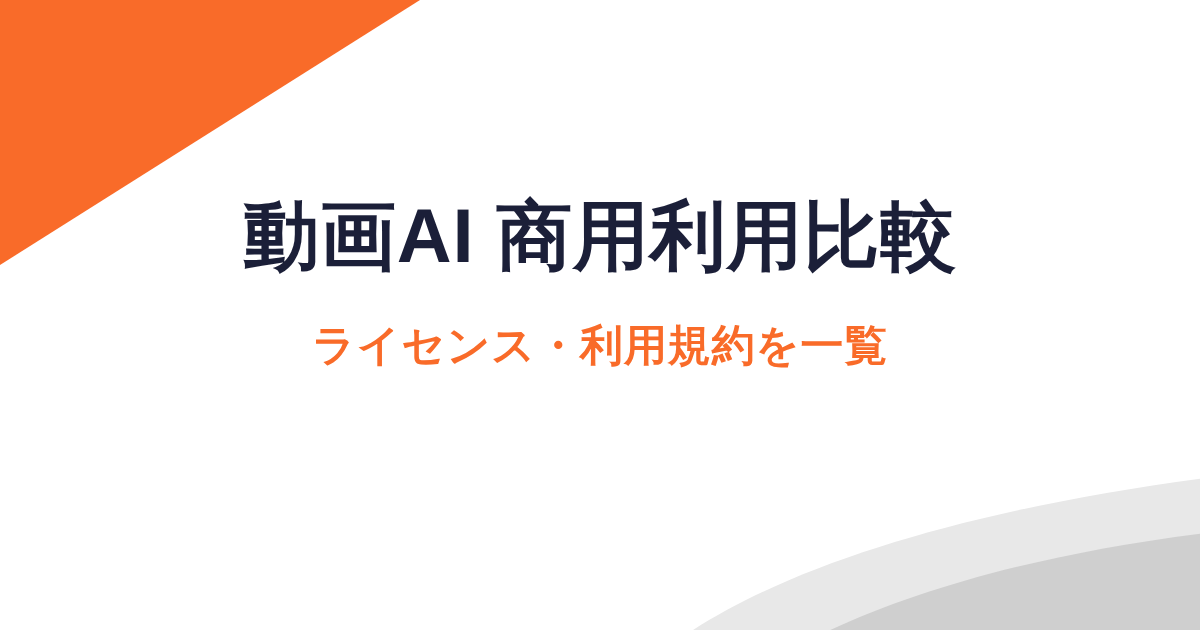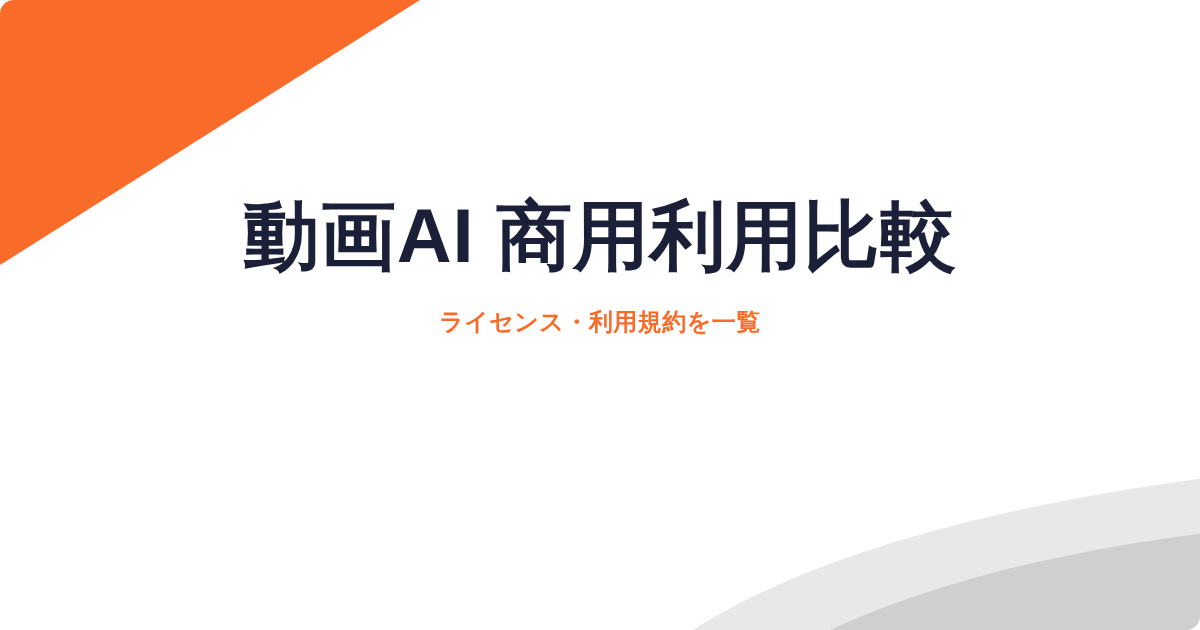--- a/index.html
+++ b/index.html
@@ -11,21 +11,20 @@
   body {
     font-family: "Liberation Sans", "DejaVu Sans", sans-serif;
   }
 
   .og-card {
     position: relative;
     width: 1200px;
     height: 630px;
     overflow: hidden;
     background: #ffffff;
-    border-radius: 14px;
   }
 
   
   .bg-layer {
     position: absolute;
     inset: 0;
     width: 1200px;
     height: 630px;
     pointer-events: none;
   }
@@ -55,23 +54,23 @@
     font-size: 76px;
     line-height: 1.06;
     font-weight: 700;
     letter-spacing: 0.01em;
     color: #1b1f38;
     text-align: center;
     white-space: nowrap;
   }
 
   .subtitle {
-    margin: 0;
+    margin: 12px;
     padding-top: 31px;
-    font-size: 24px;
+    font-size: 43px;
     line-height: 1.2;
     font-weight: 700;
     letter-spacing: 0.02em;
     color: #f96b29;
     text-align: center;
     white-space: nowrap;
   }
 </style>
 </head>
 <body>

